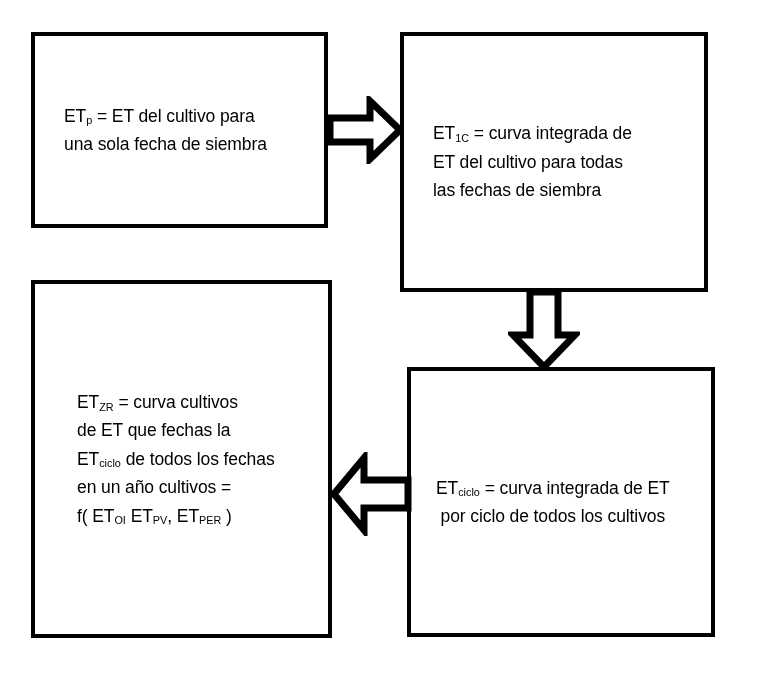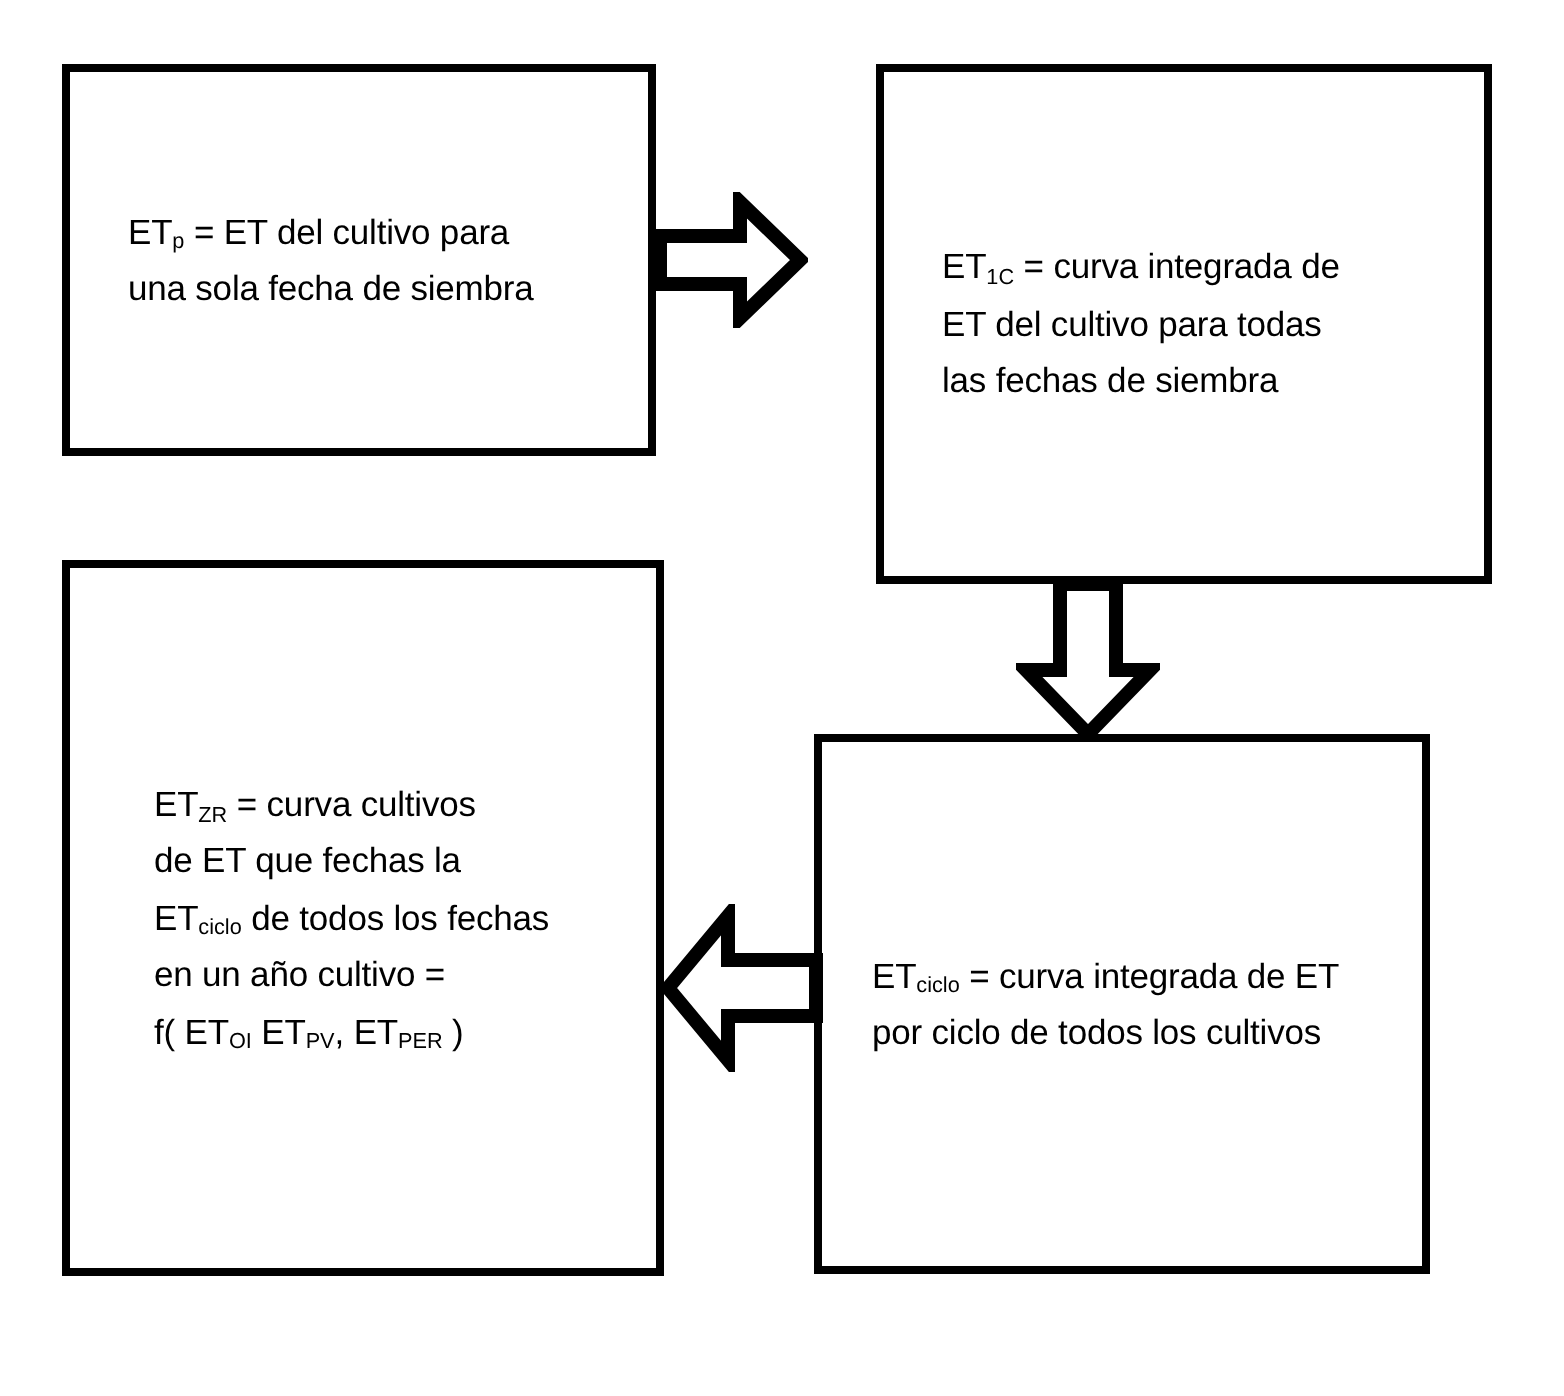--- a/index.html
+++ b/index.html
@@ -46,28 +46,28 @@
     font-size: 0.62em;
     line-height: 0;
     vertical-align: baseline;
     position: relative;
     bottom: -0.22em;
     letter-spacing: 0;
   }
 
   
   #node-etp      { left: 31px;  top: 32px;  width: 297px; height: 196px; }
-  #node-et1c     { left: 400px; top: 32px;  width: 308px; height: 260px; margin-left: 38px; }
+  #node-et1c     { left: 400px; top: 32px;  width: 308px; height: 260px; }
   #node-etzr     { left: 31px;  top: 280px; width: 301px; height: 358px; }
   #node-etciclo  { left: 407px; top: 367px; width: 308px; height: 270px; }
 
   #node-etp .node-text     { padding-left: 29px; padding-right: 10px; }
   #node-et1c .node-text    { padding-left: 29px; padding-right: 10px; }
   #node-etzr .node-text    { padding-left: 42px; padding-right: 10px; }
-  #node-etciclo .node-text { padding-left: 25px; padding-right: 10px; }
+  #node-etciclo .node-text { padding-left: 25px; padding-right: 10px; text-align: center; }
 
   
   .edge {
     position: absolute;
     overflow: visible;
   }
   .edge svg { display: block; }
   .edge path {
     fill: #ffffff;
     stroke: #000000;
@@ -92,21 +92,21 @@
   <div class="node" id="node-et1c">
     <div class="node-text"><span>ET</span><sub>1C</sub><span> = curva integrada de</span>
 <span>ET del cultivo para todas</span>
 <span>las fechas de siembra</span></div>
   </div>
 
   <div class="node" id="node-etzr">
     <div class="node-text"><span>ET</span><sub>ZR</sub><span> = curva cultivos</span>
 <span>de ET que fechas la</span>
 <span>ET</span><sub>ciclo</sub><span> de todos los fechas</span>
-<span>en un año cultivo =</span>
+<span>en un año cultivos =</span>
 <span>f( </span><span>ET</span><sub>OI</sub><span> </span><span>ET</span><sub>PV</sub><span>, </span><span>ET</span><sub>PER</sub><span> )</span></div>
   </div>
 
   <div class="node" id="node-etciclo">
     <div class="node-text"><span>ET</span><sub>ciclo</sub><span> = curva integrada de ET</span>
 <span>por ciclo de todos los cultivos</span></div>
   </div>
 
   <div class="edge" id="edge-etp-et1c">
     <svg width="78" height="68" viewBox="0 0 78 68" xmlns="http://www.w3.org/2000/svg">

